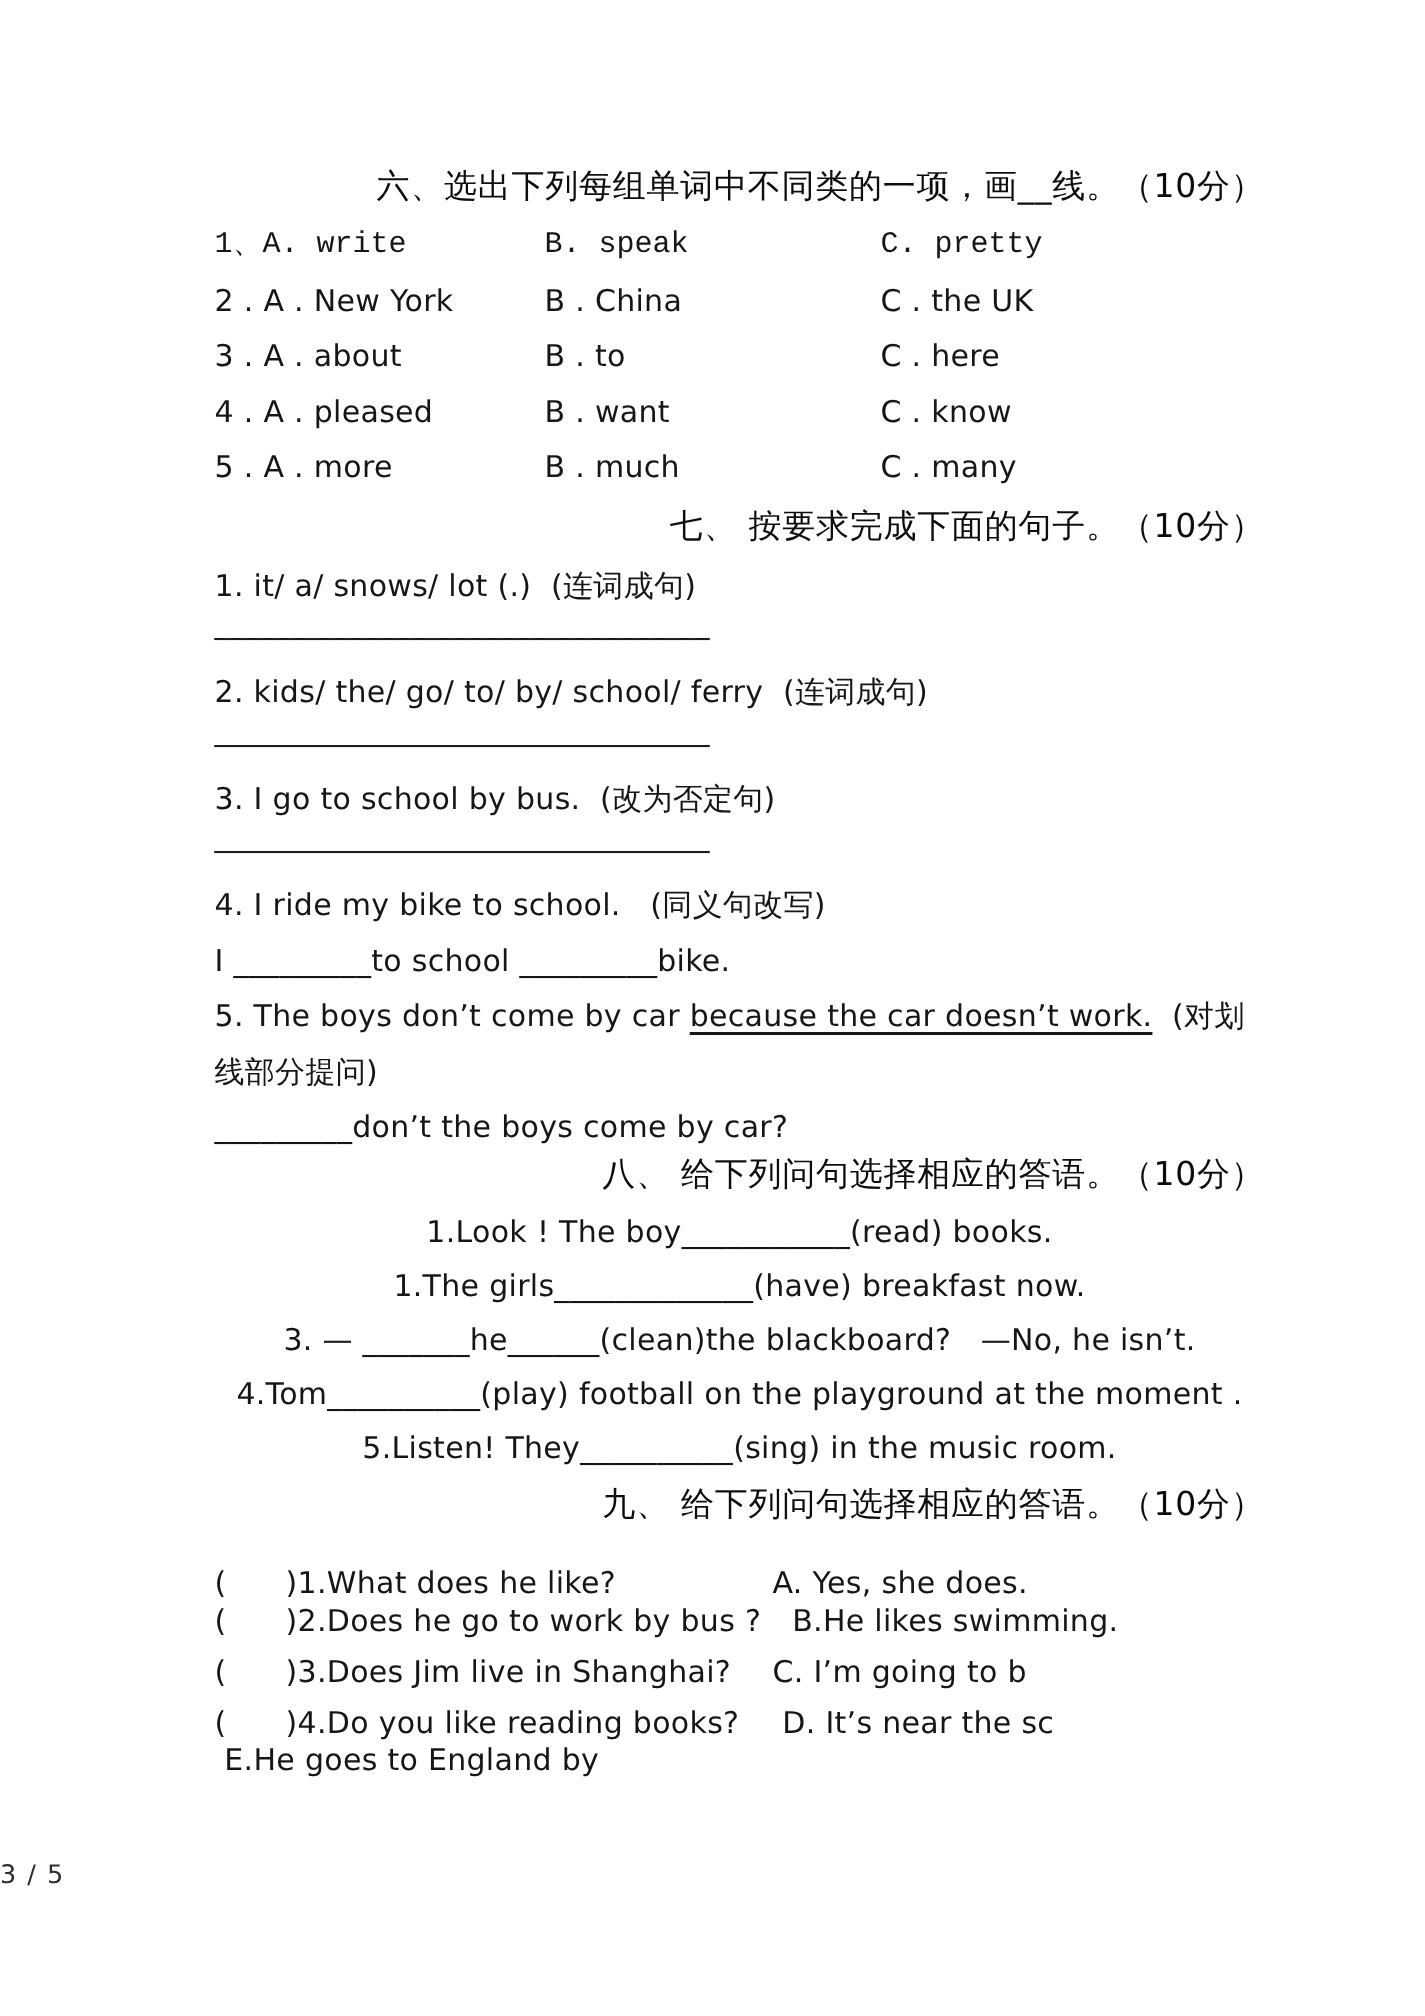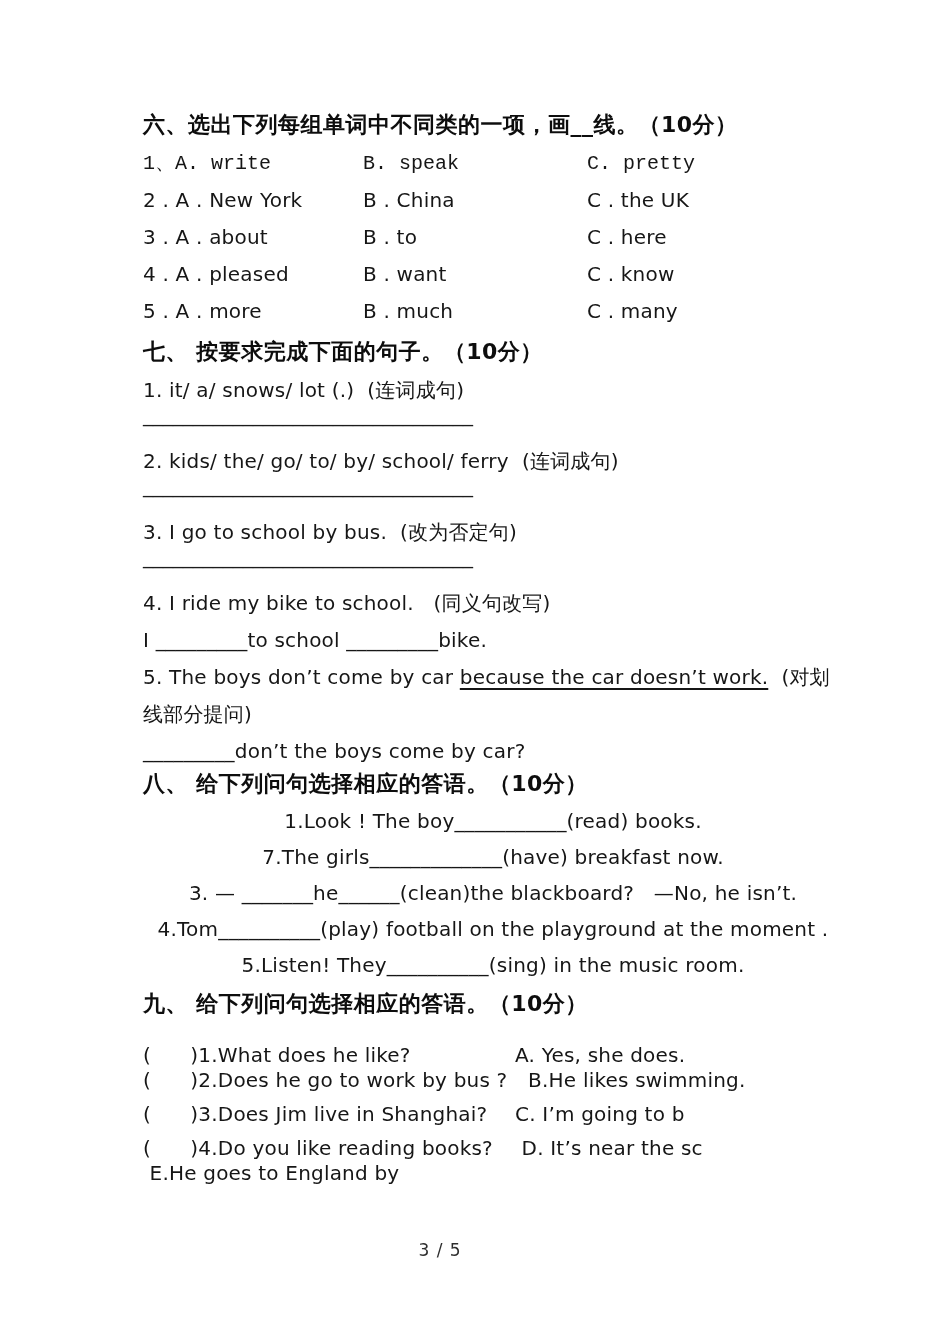--- a/index.html
+++ b/index.html
@@ -15,23 +15,24 @@
     position:absolute;
     left:143px; top:112px;
     width:700px;
     font-size:20px;
     line-height:23px;
     letter-spacing:0.2px;
   }
   h2.sec {
     font-size:22px;
     line-height:26px;
-    font-weight:700;
+    font-weight:400;
     letter-spacing:0.5px;
     color:#0d0d0d;
+    text-align:right;
   }
   
   .s6-row { display:flex; margin-top:14px; white-space:nowrap;align-items:center; }
   .s6-row .ca { width:220px; }
   .s6-row .cb { width:224px; }
   .s6-row .cc { flex:1; }
   .serif-row { font-family:"Liberation Mono","DejaVu Sans Mono",monospace; letter-spacing:0; }
   
   p.item { margin-top:14px; white-space:nowrap; }
   p.blankline { margin-top:2px; margin-bottom:23px; letter-spacing:0; color:#1c1c1c; }
@@ -42,21 +43,20 @@
   .ul-part { text-decoration:underline; text-underline-offset:4px; }
   
   .qa-row { line-height:25px; white-space:nowrap; display:flex; }
   .qa-row .q { display:inline-block; min-width:372px; }
   .qa-row.first { margin-top:26px; }
   .qa-row.gap { margin-top:9px; }
   .footer {
     position:absolute;
     top:1240px; left:0;
     width:880px;
-    text-align:center;
     font-size:17px;
     letter-spacing:1px;
     color:#2e2e2e;
   }
 </style>
 </head>
 <body>
 
 <div class="content">
 
@@ -106,21 +106,21 @@
     <p class="item">I _________to school _________bike.</p>
 
     <p class="item"><span>5. The boys don’t come by car </span><span class="ul-part">because the car doesn’t work.</span><span> &nbsp;(对划</span></p>
     <p class="item">线部分提问)</p>
     <p class="item">_________don’t the boys come by car?</p>
   </section>
 
   <section class="sec8">
     <h2 class="sec">八、 给下列问句选择相应的答语。（10分）</h2>
     <p class="item">1.Look ! The boy___________(read) books.</p>
-    <p class="item">7.The girls_____________(have) breakfast now.</p>
+    <p class="item">1.The girls_____________(have) breakfast now.</p>
     <p class="item">3. — _______he______(clean)the blackboard? &nbsp; —No, he isn’t.</p>
     <p class="item">4.Tom__________(play) football on the playground at the moment .</p>
     <p class="item">5.Listen! They__________(sing) in the music room.</p>
   </section>
 
   <section class="sec9">
     <h2 class="sec">九、 给下列问句选择相应的答语。（10分）</h2>
 
     <div class="qa-row first">
       <span class="q">(&nbsp;&nbsp;&nbsp;&nbsp;&nbsp;&nbsp;)1.What does he like?</span>

